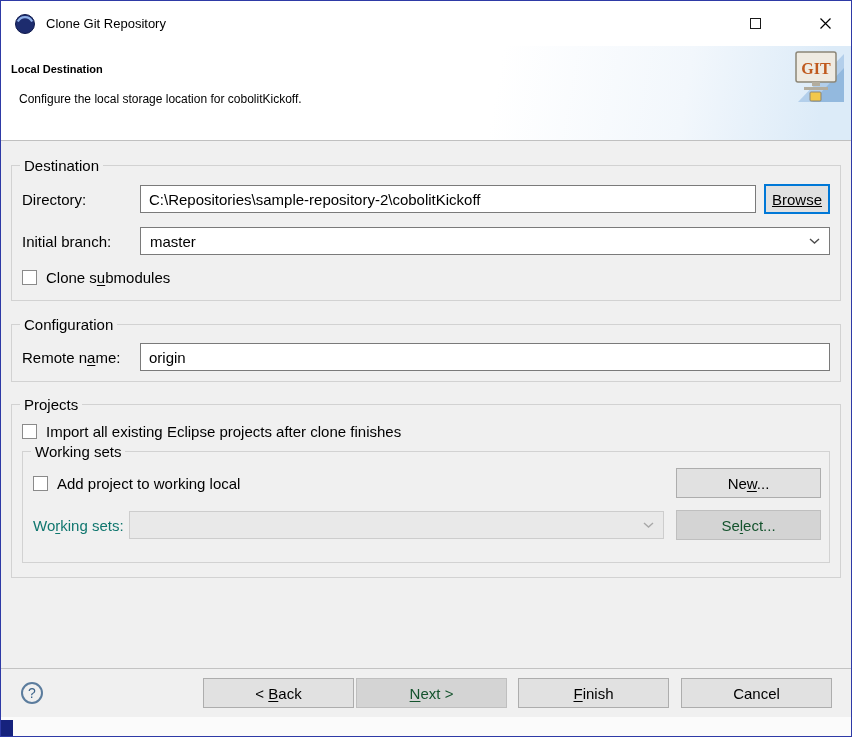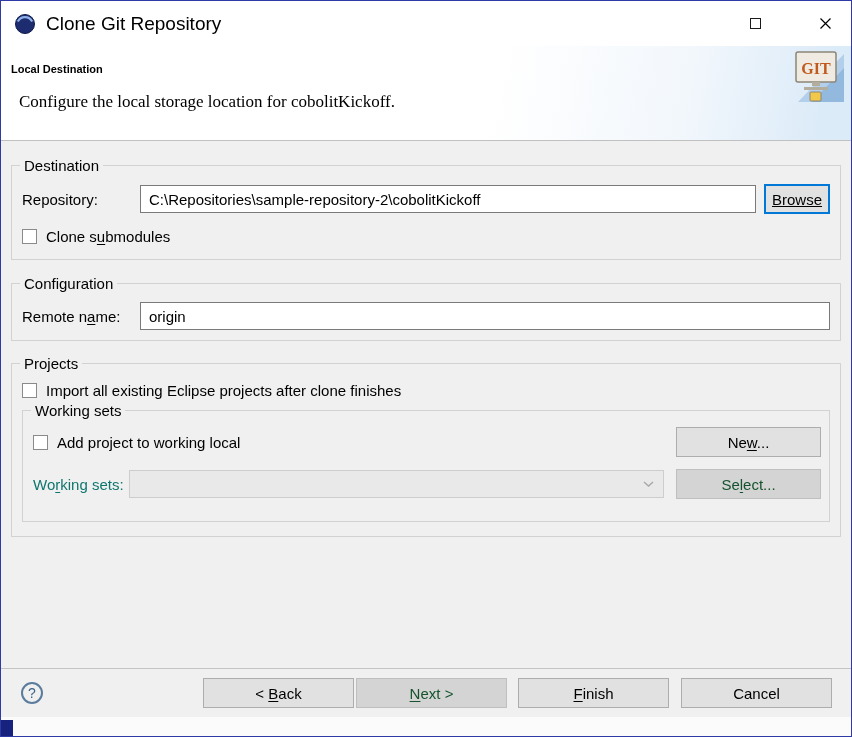--- a/index.html
+++ b/index.html
@@ -15,35 +15,35 @@
     width:852px; height:737px;
     border:1px solid #2e3aa6;
     background:#f0f0f0;
     display:flex; flex-direction:column;
     position:relative; overflow:hidden;
   }
 
   
   .titlebar { flex:0 0 45px; background:#fff; display:flex; align-items:center; padding-left:13px; }
   .app-icon { width:22px; height:22px; display:flex; align-items:center; }
-  .win-title { margin-left:10px; font-size:19px; }
+  .win-title { margin-left:10px; font-size:13px; }
   .win-controls { margin-left:auto; display:flex; height:100%; align-items:stretch; }
   .win-btn { width:46px; display:flex; align-items:center; justify-content:center; cursor:pointer; background:transparent; border:none; }
   .win-btn.close { margin-left:24px; margin-right:3px; }
   .maximize-glyph { width:11px; height:11px; border:1px solid #1a1a1a; display:block; background:transparent; }
 
   
   .header {
     flex:0 0 95px; position:relative;
     background:linear-gradient(100deg,#ffffff 58%,#f2f7fc 80%,#dcebf8 96%);
     border-bottom:1px solid #c0c0c0;
     padding:17px 0 0 10px;
   }
   .page-title { font-weight:bold; font-size:11px; }
-  .page-desc { margin:17px 0 0 8px; font-size:17px;font-family:Liberation Serif, serif; }
+  .page-desc { margin:17px 0 0 8px; font-size:12px; }
   .banner { position:absolute; top:4px; right:7px; }
 
   
   .content { flex:1 1 auto; padding:0 10px; }
   .group { border:1px solid #d2d2d2; position:relative; padding:18px 10px 14px 10px; }
   .group-label { position:absolute; top:-9px; left:8px; background:#f0f0f0; padding:0 4px; font-size:15px; line-height:17px; }
   .g-destination { margin-top:24px; }
   .g-configuration { margin-top:23px; padding-bottom:10px; }
   .g-projects { margin-top:22px; padding-bottom:14px; }
 
@@ -147,27 +147,38 @@
       </svg>
     </span>
   </div>
 
   <div class="content">
 
     <div class="group g-destination">
       <span class="group-label">Destination</span>
 
       <div class="form-row">
-        <span class="form-label">Repository:</span>
+        <span class="form-label">Directory:</span>
         <input class="text-input" type="text" value="C:\Repositories\sample-repository-2\cobolitKickoff" style="">
         <button type="button" class="btn btn-browse">
           <span>Browse</span>
         </button>
       </div>
 
+      <div class="form-row">
+        <span class="form-label">Initial branch:</span>
+        <div class="combo">
+          <span>master</span>
+          <span class="chevron">
+            <svg width="11" height="6" viewBox="0 0 11 6">
+                <polyline points="1,1 5.5,5 10,1" fill="none" stroke-width="1.4"></polyline>
+              </svg>
+          </span>
+        </div>
+      </div>
 
       <div class="check-row">
         <span class="checkbox"></span>
         <span>Clone s<u>u</u>bmodules</span>
       </div>
     </div>
 
     <div class="group g-configuration">
       <span class="group-label">Configuration</span>
       <div class="form-row">

